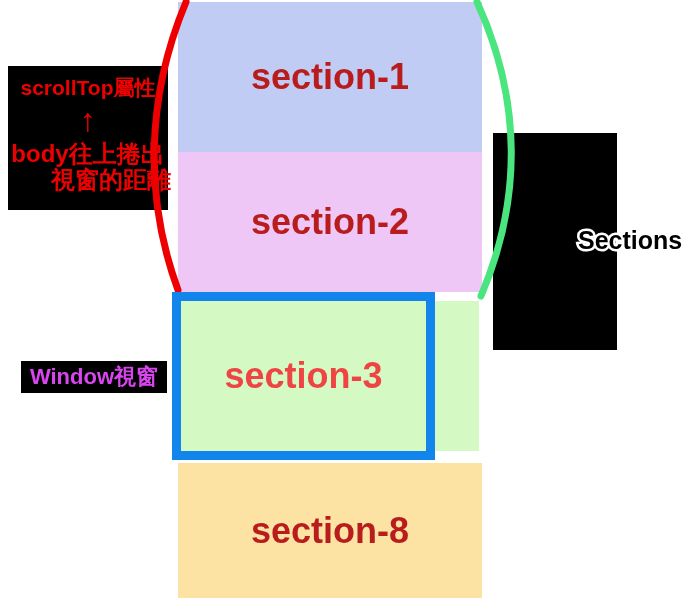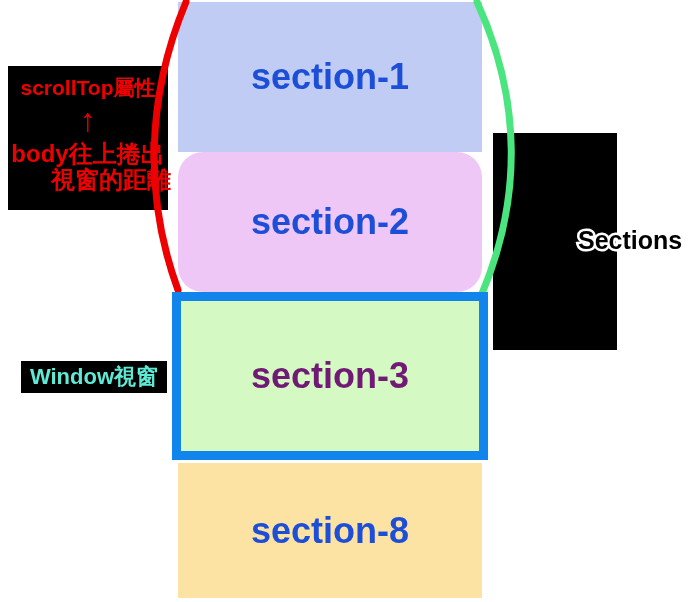--- a/index.html
+++ b/index.html
@@ -7,34 +7,34 @@
     position:relative;width:700px;height:602px;overflow:hidden;
     background:#ffffff;
     font-family:"Liberation Sans","DejaVu Sans",sans-serif;
   }
   .abs{position:absolute;}
 
   
   .section{
     left:178px;width:304px;
     display:flex;align-items:center;justify-content:center;
-    font-size:36px;font-weight:bold;color:#1d4ed8;
+    font-size:36px;font-weight:bold;color:#b91c1c;
     z-index:1;
   }
   .section-1{top:2px;height:150px;background:#c0ccf3;}
-  .section-2{top:152px;height:140px;background:#eec7f6;border-radius:25px;}
+  .section-2{top:152px;height:140px;background:#eec7f6;}
   .section-3-fill{left:181px;top:301px;width:298px;height:150px;background:#d4f9c3;z-index:1;}
   .section-4{top:463px;height:135px;background:#fce2a3;}
 
   
   .viewport-frame{
-    left:172px;top:292px;width:316px;height:168px;
+    left:172px;top:292px;width:263px;height:168px;
     box-sizing:border-box;border:9px solid #1285ec;
     display:flex;align-items:center;justify-content:center;
-    font-size:36px;font-weight:bold;color:#701a75;
+    font-size:36px;font-weight:bold;color:#ef4444;
     z-index:4;background:transparent;
   }
 
   
   .scrolltop-box{
     left:8px;top:66px;width:160px;height:144px;background:#000000;
     display:flex;flex-direction:column;align-items:center;
     padding-top:10px;box-sizing:border-box;
     color:#ee0000;font-weight:bold;text-align:center;
     z-index:2;
@@ -49,21 +49,21 @@
     left:493px;top:133px;width:124px;height:217px;background:#000000;z-index:2;
   }
 
   
   .window-label-box{
     left:21px;top:361px;width:146px;height:32px;background:#000000;
     display:flex;align-items:center;justify-content:center;
     z-index:2;
   }
   .window-label-text{
-    color:#5eead4;font-size:22px;font-weight:bold;white-space:nowrap;
+    color:#d946ef;font-size:22px;font-weight:bold;white-space:nowrap;
   }
 
   
   .overlay-svg{left:0;top:0;z-index:3;pointer-events:none;}
   .arc-red{stroke:#ee0000;stroke-width:7;fill:none;stroke-linecap:round;}
   .arc-green{stroke:#4ae57e;stroke-width:7;fill:none;stroke-linecap:round;}
   .sections-outline-text{
     font-family:"Liberation Sans","DejaVu Sans",sans-serif;
     font-size:25px;font-weight:bold;
     fill:#000000;stroke:#ffffff;stroke-width:5px;paint-order:stroke;

